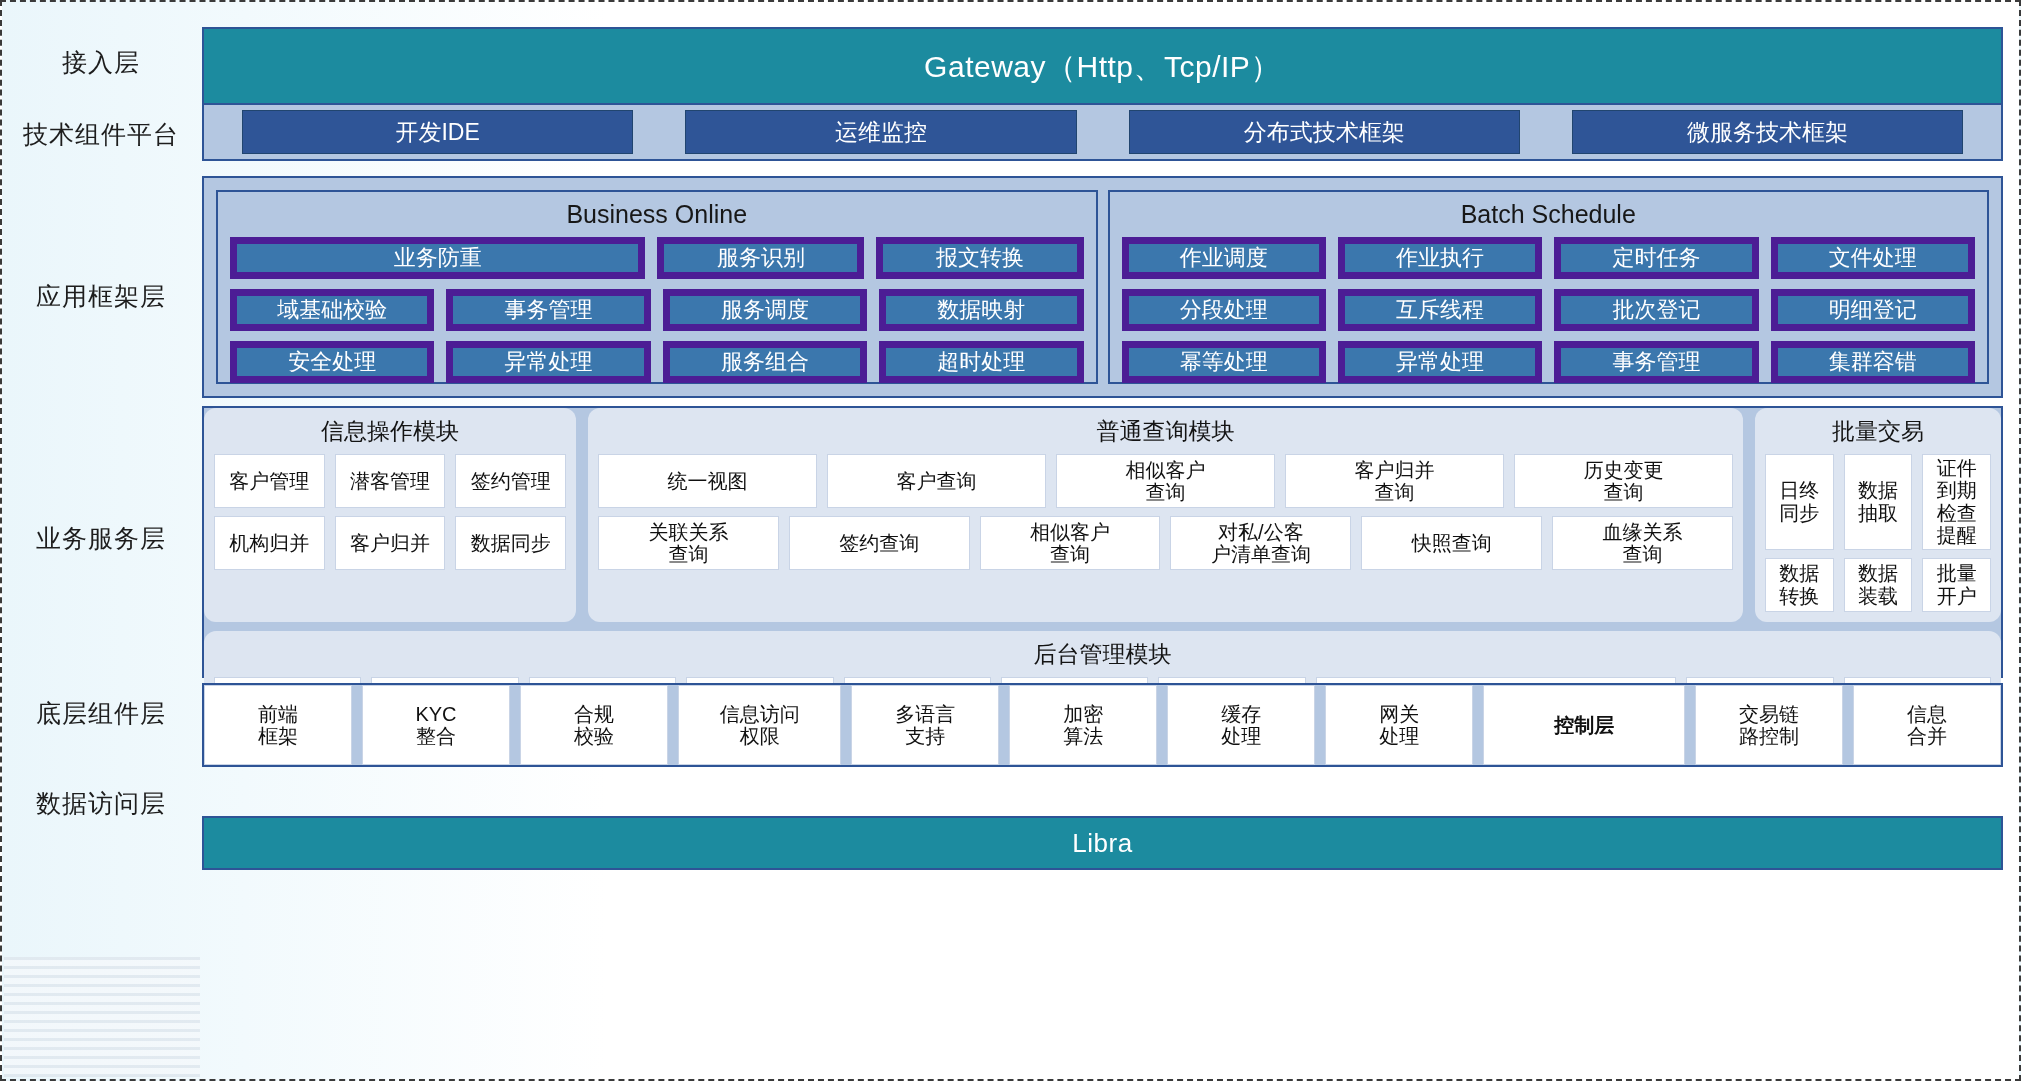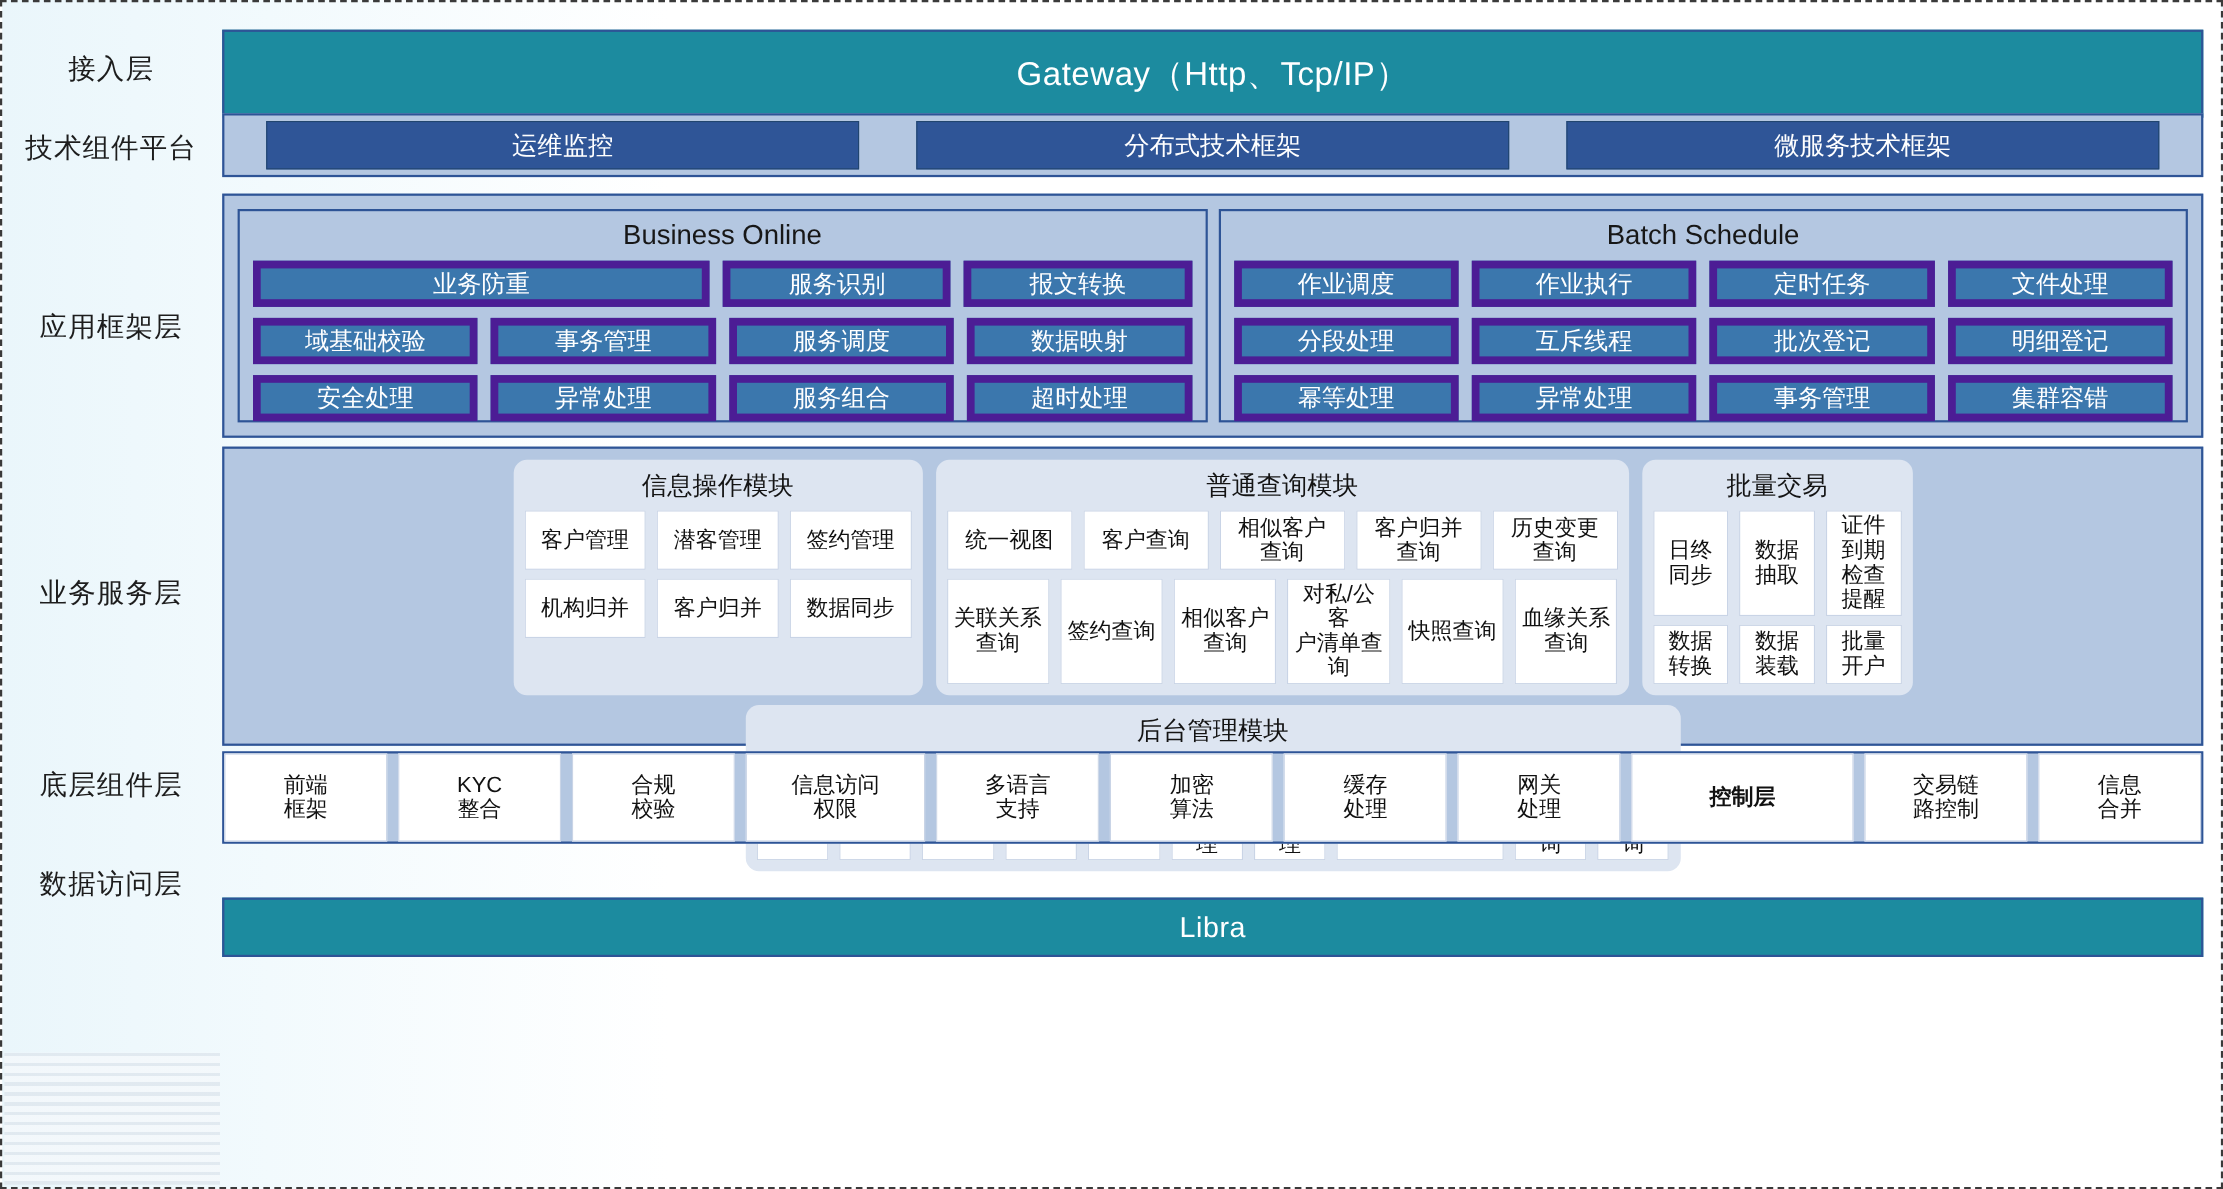--- a/index.html
+++ b/index.html
@@ -71,21 +71,21 @@
     background: #3b77ad; border: 7px solid #4c1d95; color: #ffffff;
     font-size: 22px; height: 42px; flex: 1;
     display: flex; align-items: center; justify-content: center;
     white-space: nowrap;
   }
   .app-chip.wide2 { flex: 2.08; }
 
   
   .svc-band {
     background: #b4c7e1; border: 2px solid #2e5496;
-    padding: 10px; display: flex; flex-direction: column; gap: 9px; align-items: center;
+    padding: 0; display: flex; flex-direction: column; gap: 9px;
   }
   .svc-top { display: flex; gap: 12px; }
   .svc-box {
     background: #dde5f1; border-radius: 12px;
     padding: 4px 10px 10px 10px;
     display: flex; flex-direction: column;
   }
   .svc-title { text-align: center; font-size: 23px; color: #141414; padding: 4px 0 7px; }
   .cells { display: flex; flex-direction: column; gap: 8px; }
   .cells-row { display: flex; gap: 10px; }
@@ -120,20 +120,21 @@
 <body>
 
 <div id="root">
   <div class="corner-pattern"></div>
 
   <div class="row-label" style="top:44px;">接入层</div>
   <div class="band teal-bar" style="top:25px; height:80px;">Gateway（Http、Tcp/IP）</div>
 
   <div class="row-label" style="top:116px;">技术组件平台</div>
   <div class="band tech-band" style="top:101px; height:58px;">
+    <div class="tech-chip">开发IDE</div>
     <div class="tech-chip">运维监控</div>
     <div class="tech-chip">分布式技术框架</div>
     <div class="tech-chip">微服务技术框架</div>
   </div>
 
   <div class="row-label" style="top:278px;">应用框架层</div>
   <div class="band app-band" style="top:174px; height:222px;">
 
     <div class="app-group">
       <div class="group-title">Business Online</div>

